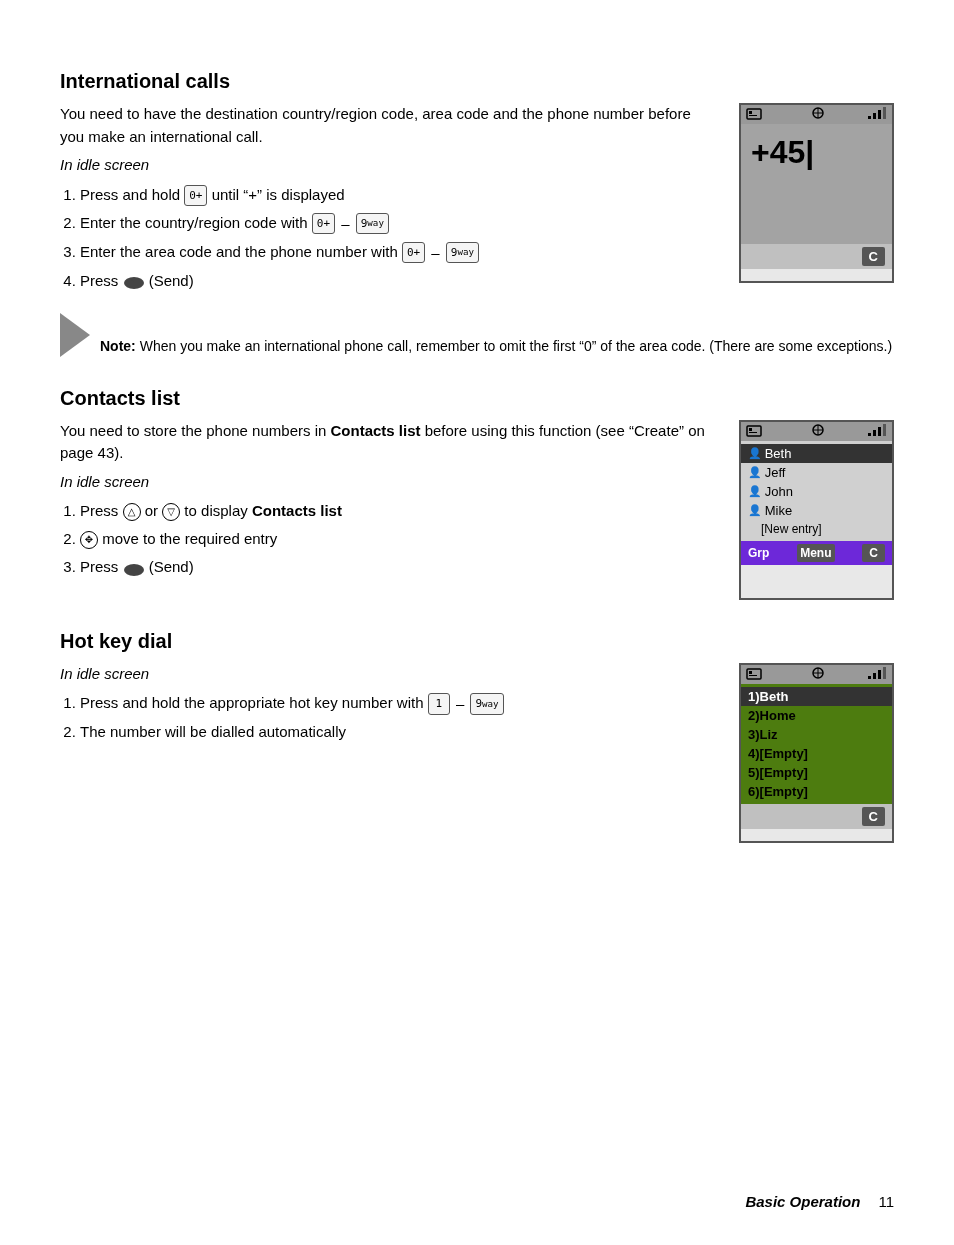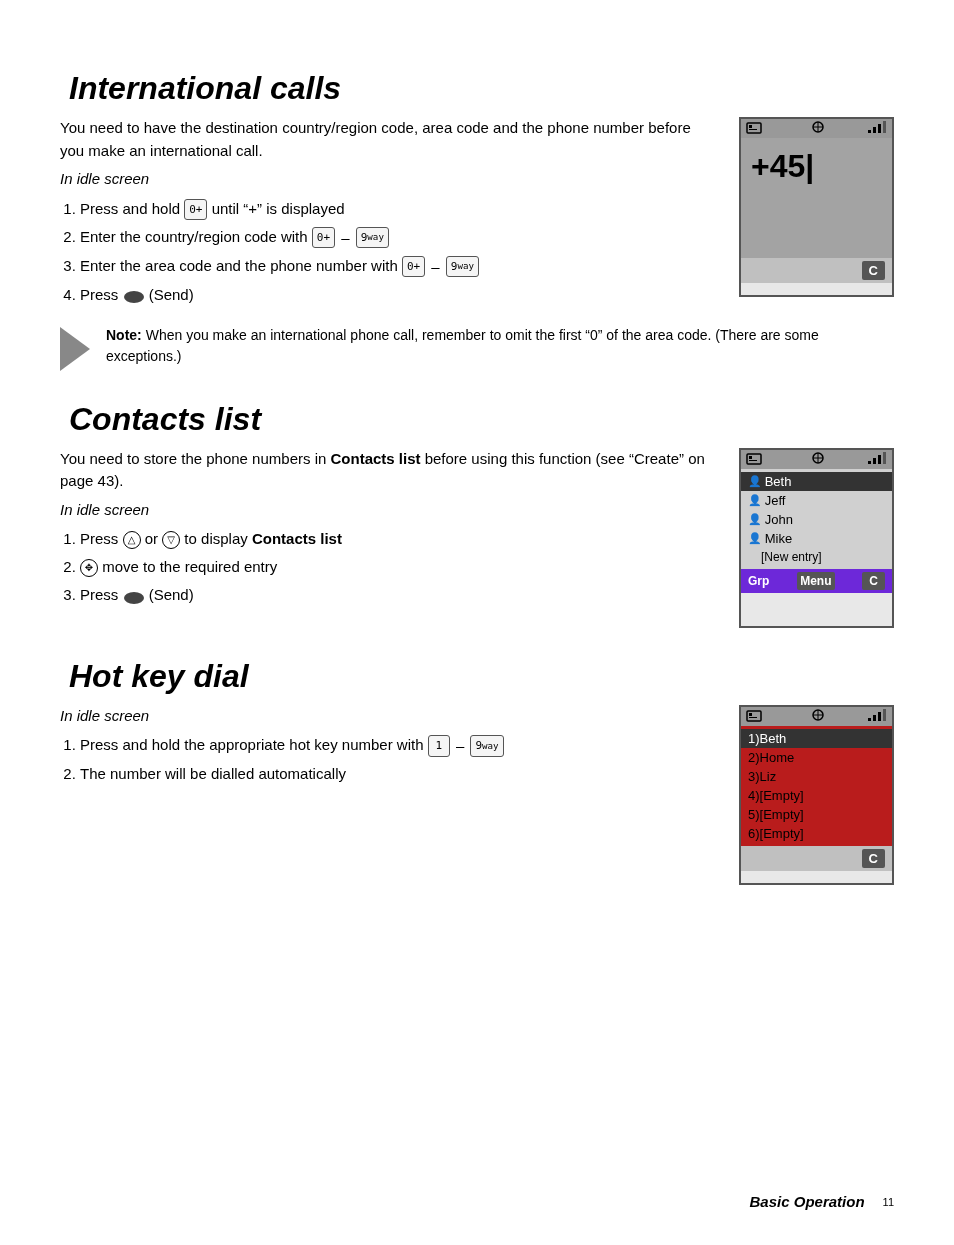--- a/index.html
+++ b/index.html
@@ -12,26 +12,24 @@
       color: #000;
       position: relative;
     }
 
     .page {
       padding: 40px 60px 60px 60px;
     }
 
     
     .section-title {
-      font-size: 32px;
-      font-style: italic;
+      font-size: 20px;
       font-weight: bold;
       margin-bottom: 10px;
       margin-top: 30px;
-      margin-left: 9px;
     }
 
     
     .section-block {
       display: flex;
       align-items: flex-start;
       margin-bottom: 20px;
       gap: 20px;
     }
 
@@ -55,23 +53,23 @@
     }
 
     .section-text ol li {
       margin-bottom: 4px;
       line-height: 1.6;
     }
 
     
     .note-block {
       display: flex;
-      align-items: flex-start;
+      align-items: flex-end;
       margin: 14px 0 10px 0;
-      gap: 16px;
+      gap: 10px;
     }
 
     .note-arrow {
       width: 0;
       height: 0;
       border-top: 22px solid transparent;
       border-bottom: 22px solid transparent;
       border-left: 30px solid #888;
       flex-shrink: 0;
       margin-top: 2px;
@@ -153,22 +151,23 @@
       font-size: 11px;
     }
 
     .new-entry {
       padding: 2px 20px;
       font-size: 12px;
     }
 
     
     .hotkey-list {
-      background: #b91c1c;
+      background: #4d7c0f;
       padding: 3px 0;
+      font-weight: bold;
     }
 
     .hotkey-item {
       padding: 2px 7px;
       font-size: 13px;
     }
 
     .hotkey-item.selected {
       background: #333;
       color: #fff;
@@ -184,21 +183,21 @@
       gap: 18px;
     }
 
     .page-footer .footer-text {
       font-style: italic;
       font-weight: bold;
       font-size: 15px;
     }
 
     .page-footer .page-num {
-      font-size: 11px;
+      font-size: 15px;
     }
 
     
     .nav-btn {
       display: inline-block;
       width: 18px;
       height: 18px;
       border: 1.5px solid #000;
       border-radius: 50%;
       vertical-align: middle;

